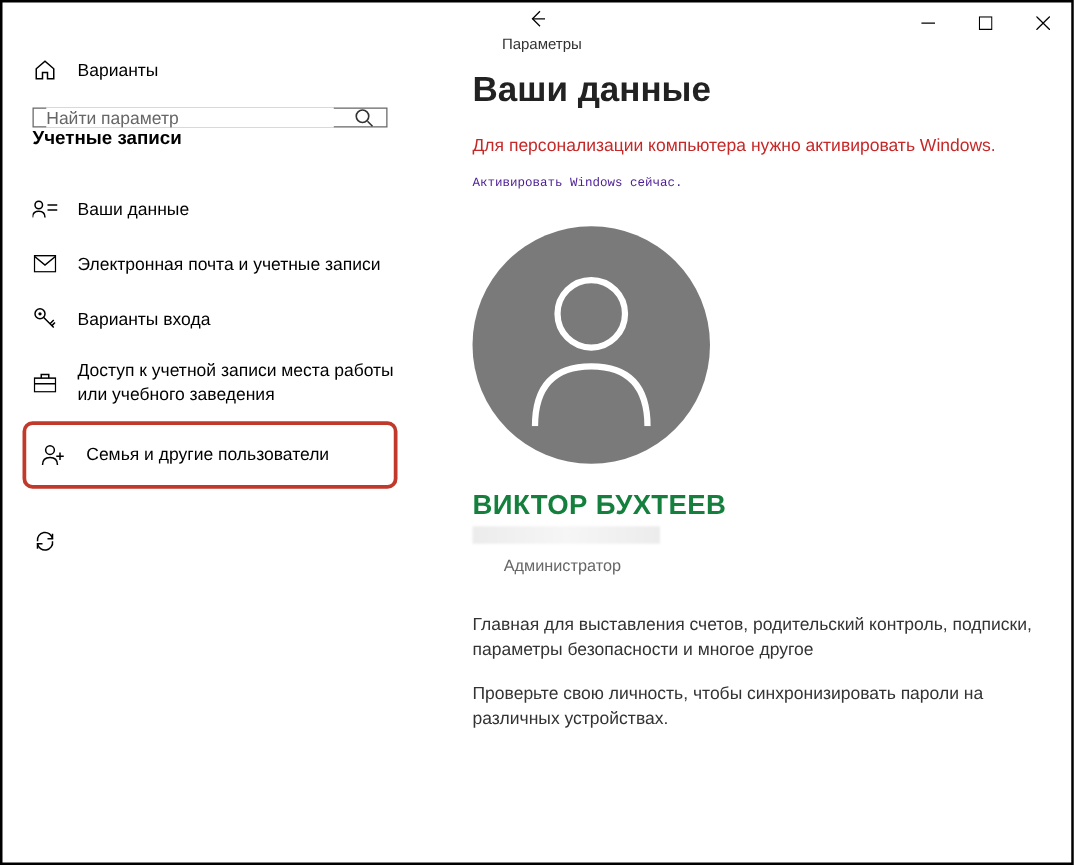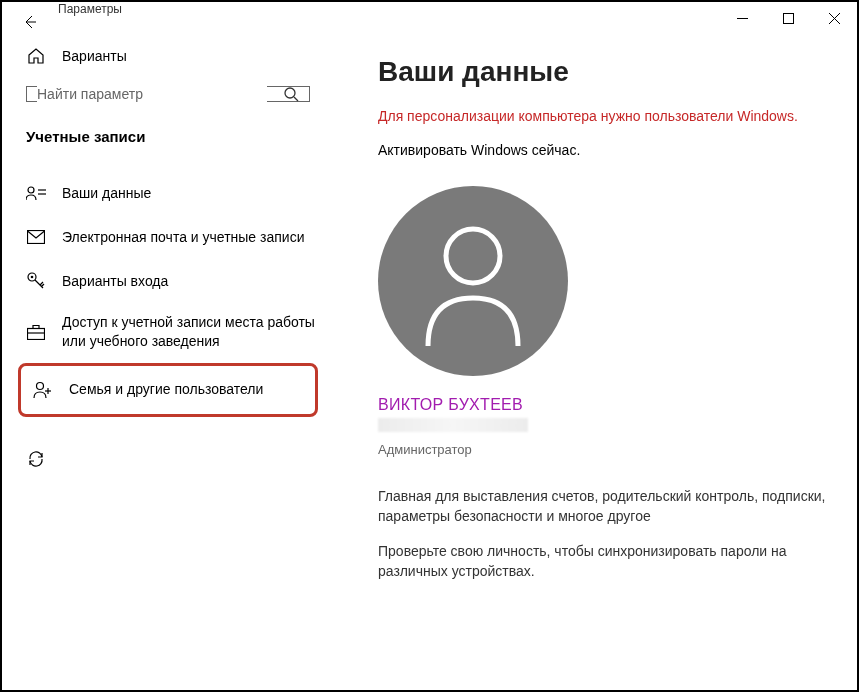--- a/index.html
+++ b/index.html
@@ -7,24 +7,25 @@
     font-family: "Segoe UI", Tahoma, sans-serif;
     background: #fff;
     width: 859px;
     height: 692px;
     overflow: hidden;
     border: 2px solid #000;
     position: relative;
   }
   .titlebar {
     display: flex;
-    align-items: flex-start;
+    align-items: center;
     height: 40px;
     padding: 0 8px;
     position: relative;
+    flex-direction: column;
   }
   .back-btn {
     width: 40px; height: 40px;
     display: flex; align-items: center; justify-content: center;
     cursor: default;
   }
   .title {
     font-size: 12px;
     color: #333;
     margin-left: 8px;
@@ -55,21 +56,20 @@
     padding: 8px 4px 18px 4px;
     font-size: 14px;
   }
   .search-box {
     display: flex;
     align-items: center;
     border: 1px solid #666;
     width: 284px;
     height: 16px;
     padding: 0 10px;
-    margin-bottom: 26px;
     margin-left: 4px;
     justify-content: space-between;
   }
   .search-box input {
     border: none;
     outline: none;
     font-size: 14px;
     width: 230px;
     font-family: inherit;
     color: #666;
@@ -106,58 +106,60 @@
     font-weight: 600;
     margin-bottom: 20px;
     color: #222;
   }
   .warn {
     color: #c62828;
     font-size: 14px;
     margin-bottom: 18px;
   }
   .link {
-    color: #000000;
-    font-size: 14px;
+    color: #4c1d95;
+    font-size: 10px;
+    font-family: Liberation Mono, monospace;
   }
   .body-text {
     font-size: 14px;
     color: #333;
     line-height: 1.4;
     margin-bottom: 16px;
   }
   .avatar-wrap {
     margin-top: 28px;
     margin-bottom: 20px;
   }
   .avatar {
     width: 190px; height: 190px;
     background: #7a7a7a;
     border-radius: 50%;
     display: flex;
     align-items: center;
     justify-content: center;
   }
   .user-name {
-    font-size: 16px;
-    font-weight: 400;
+    font-size: 22px;
+    font-weight: 700;
     letter-spacing: 0.3px;
-    color: #a21caf;
+    color: #15803d;
     margin-bottom: 4px;
   }
   .blur-strip {
     width: 150px; height: 14px;
     background: linear-gradient(90deg, #ececec, #f6f6f6, #ececec);
     filter: blur(1px);
     margin-bottom: 10px;
   }
   .role {
     font-size: 13px;
     color: #666;
     margin-bottom: 30px;
+    margin-left: 25px;
   }
   svg { display: block; }
 </style>
 </head>
 <body>
 
 <div class="titlebar">
   <div class="back-btn">
     <svg width="16" height="16" viewBox="0 0 16 16">
         <path d="M10 2 L4 8 L10 14" fill="none" stroke="#000" stroke-width="1"></path>
@@ -274,21 +276,21 @@
             <path d="M15 9 A6 6 0 0 1 3 11" fill="none" stroke="#000" stroke-width="1.2"></path>
             <path d="M15 3 L15 7 L11 7" fill="none" stroke="#000" stroke-width="1.2"></path>
             <path d="M3 15 L3 11 L7 11" fill="none" stroke="#000" stroke-width="1.2"></path>
           </svg>
       </span>
     </div>
   </div>
 
   <div class="main">
     <div class="page-title">Ваши данные</div>
-    <div class="warn">Для персонализации компьютера нужно пользователи Windows.</div>
+    <div class="warn">Для персонализации компьютера нужно активировать Windows.</div>
     <div class="link">Активировать Windows сейчас.</div>
 
     <div class="avatar-wrap">
       <div class="avatar">
         <svg width="120" height="130" viewBox="0 0 120 130">
           <circle cx="60" cy="40" r="27" fill="none" stroke="#fff" stroke-width="5"></circle>
           <path d="M15 130 Q15 82 60 82 Q105 82 105 130" fill="none" stroke="#fff" stroke-width="5"></path>
         </svg>
       </div>
     </div>

